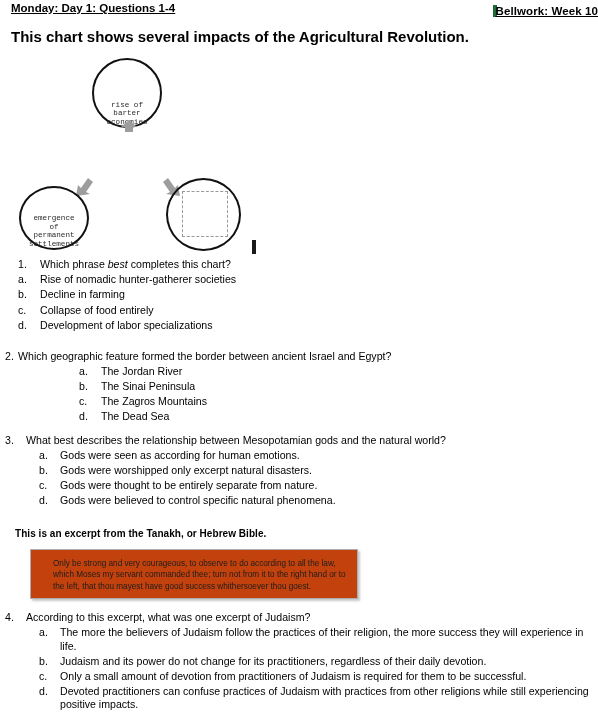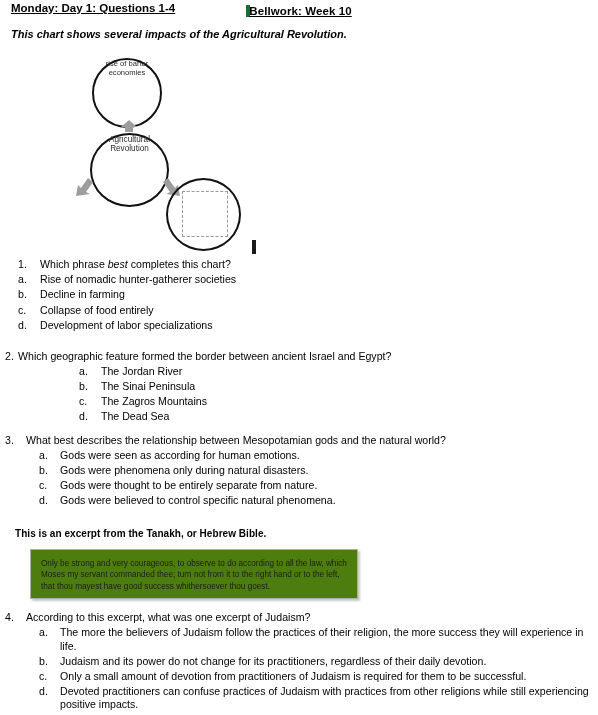--- a/index.html
+++ b/index.html
@@ -16,21 +16,21 @@
     color: #000000;
     overflow: hidden;
   }
 
   
   .doc-header {
     position: absolute;
     top: 1px;
     left: 0;
     width: 598px;
-    text-align: center;
+    text-align: right;
   }
   .doc-header .title-text {
     font-size: 11.5px;
     font-weight: bold;
     text-decoration: underline;
     letter-spacing: 0.1px;
   }
   .caret-mark {
     display: inline-block;
     width: 4px;
@@ -45,44 +45,44 @@
     left: 11px;
     top: 2px;
     font-size: 11.5px;
     font-weight: bold;
     text-decoration: underline;
   }
   .lead-line {
     position: absolute;
     left: 11px;
     top: 28px;
-    font-size: 11px;
+    font-size: 15px;
     font-weight: bold;
-    font-style: italic;
   }
 
   
   .diagram {
     position: absolute;
     left: 0;
     top: 52px;
     width: 290px;
     height: 205px;
   }
   .circ {
     position: absolute;
     border: 2.2px solid #111111;
     border-radius: 50%;
     box-sizing: border-box;
     display: flex;
-    align-items: flex-start;
+    align-items: flex-end;
     justify-content: center;
     text-align: center;
     line-height: 1.12;
     color: #2a2a2a;
+    font-family: Liberation Mono, monospace;
   }
   .circ span { display: block; padding: 0 6px; }
   .circ-top {
     left: 92px; top: 6px;
     width: 70px; height: 70px;
     font-size: 7.6px;
   }
   .circ-center {
     left: 90px; top: 81px;
     width: 79px; height: 74px;
@@ -159,24 +159,24 @@
     left: 15px; top: 528px;
     font-size: 10px;
     font-weight: bold;
     letter-spacing: 0.05px;
   }
   .excerpt-box {
     position: absolute;
     left: 30px; top: 549px;
     width: 328px; height: 50px;
     border: 1px solid #aeaeae;
-    background: #4d7c0f;
+    background: #c2410c;
     box-shadow: 1.5px 1.5px 2px rgba(0,0,0,0.22);
     box-sizing: border-box;
-    padding: 8px 9px 0 10px;
+    padding: 8px 9px 0 22px;
   }
   .excerpt-box p {
     margin: 0;
     font-size: 8.2px;
     line-height: 11.4px;
     color: #1d1d1d;
   }
 
   
   #q4 { left: 5px; top: 611px; width: 592px; }
@@ -200,32 +200,32 @@
 <div class="diagram">
 
   <div class="circ circ-top">
     <span>rise of barter<br>economies</span>
   </div>
 
   <svg class="arrow-up" viewBox="0 0 22 12">
     <polygon points="11,0 19,7 15,7 15,12 7,12 7,7 3,7" fill="#9d9d9d"></polygon>
   </svg>
 
-  <div class="circ circ-center">
-    <span>Agricultural<br>Revolution</span>
-  </div>
 
   <svg class="arrow-dl" viewBox="0 0 20 22">
     <polygon points="2,20 4,9 7,12 14,2 19,6 12,16 16,18" fill="#9d9d9d"></polygon>
   </svg>
 
   <svg class="arrow-dr" viewBox="0 0 22 22">
     <polygon points="20,20 18,9 15,12 8,2 3,6 10,16 6,18" fill="#9d9d9d"></polygon>
   </svg>
 
+  <div class="circ circ-left">
+    <span>emergence<br>of<br>permanent<br>settlements</span>
+  </div>
 
   <div class="circ circ-right">
     <span></span>
   </div>
   <div class="dashed-box"></div>
 </div>
 
 <div class="ibeam"></div>
 
 <div class="q-block" id="q1">
@@ -281,21 +281,21 @@
     <span class="q-marker">3.</span>
     <span class="q-text">What best describes the relationship between Mesopotamian gods and the natural world?</span>
   </div>
   <div class="opts">
     <div class="q-row">
       <span class="q-marker">a.</span>
       <span class="q-text">Gods were seen as according for human emotions.</span>
     </div>
     <div class="q-row">
       <span class="q-marker">b.</span>
-      <span class="q-text">Gods were phenomena only during natural disasters.</span>
+      <span class="q-text">Gods were worshipped only excerpt natural disasters.</span>
     </div>
     <div class="q-row">
       <span class="q-marker">c.</span>
       <span class="q-text">Gods were thought to be entirely separate from nature.</span>
     </div>
     <div class="q-row">
       <span class="q-marker">d.</span>
       <span class="q-text">Gods were believed to control specific natural phenomena.</span>
     </div>
   </div>

